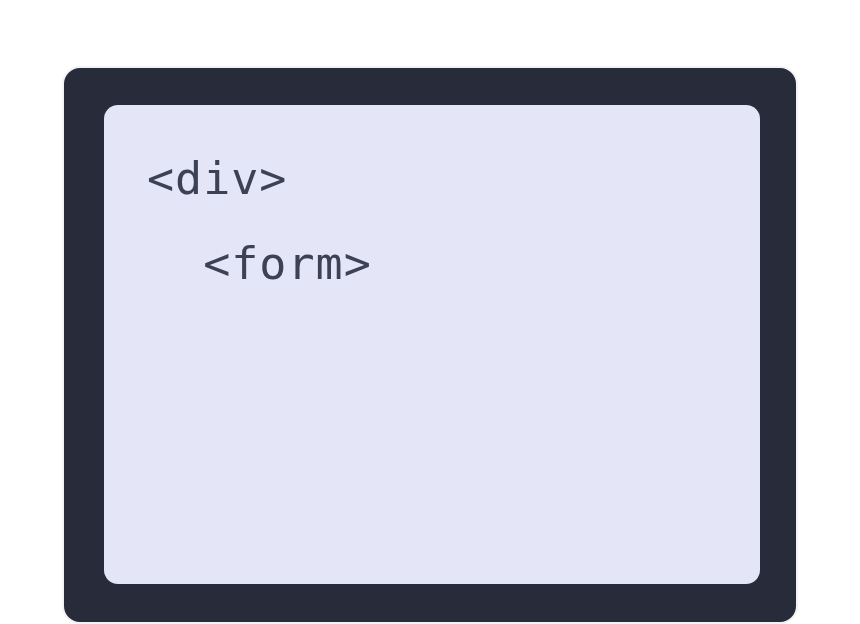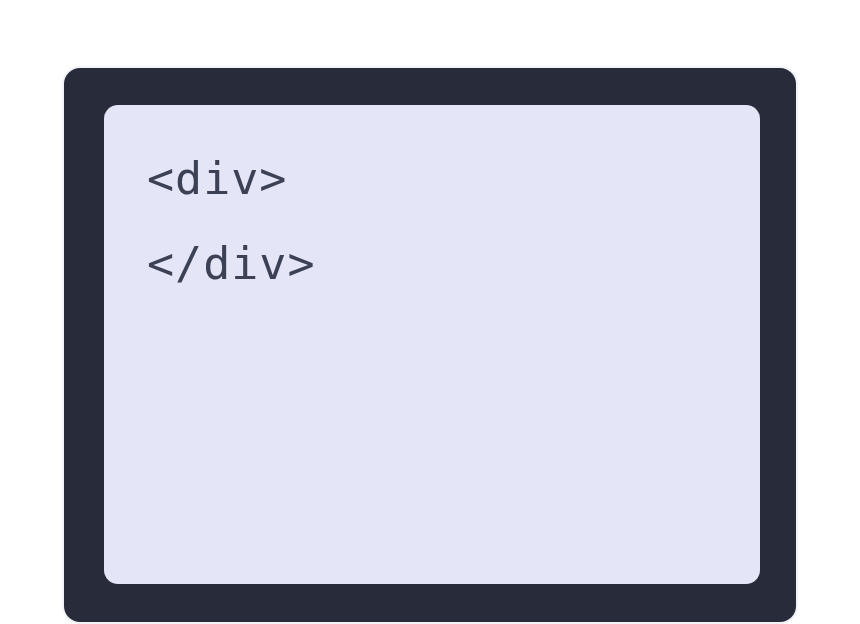--- a/index.html
+++ b/index.html
@@ -53,16 +53,16 @@
   .code .line {
     display: block;
   }
 </style>
 </head>
 <body>
 
 <div class="stage">
   <div class="frame">
     <div class="card">
-      <pre class="code"><span class="line">&lt;div&gt;</span><span class="line">&lt;/div&gt;</span></pre>
+      <pre class="code"><span class="line">&lt;div&gt;</span><span class="line">  &lt;form&gt;</span></pre>
     </div>
   </div>
 </div>
 
 </body></html>

